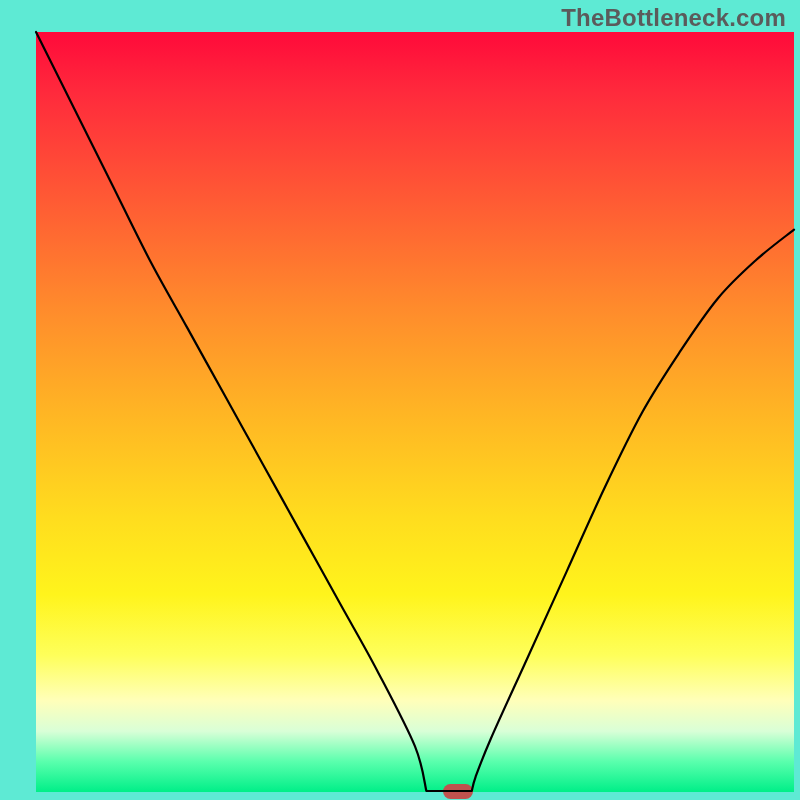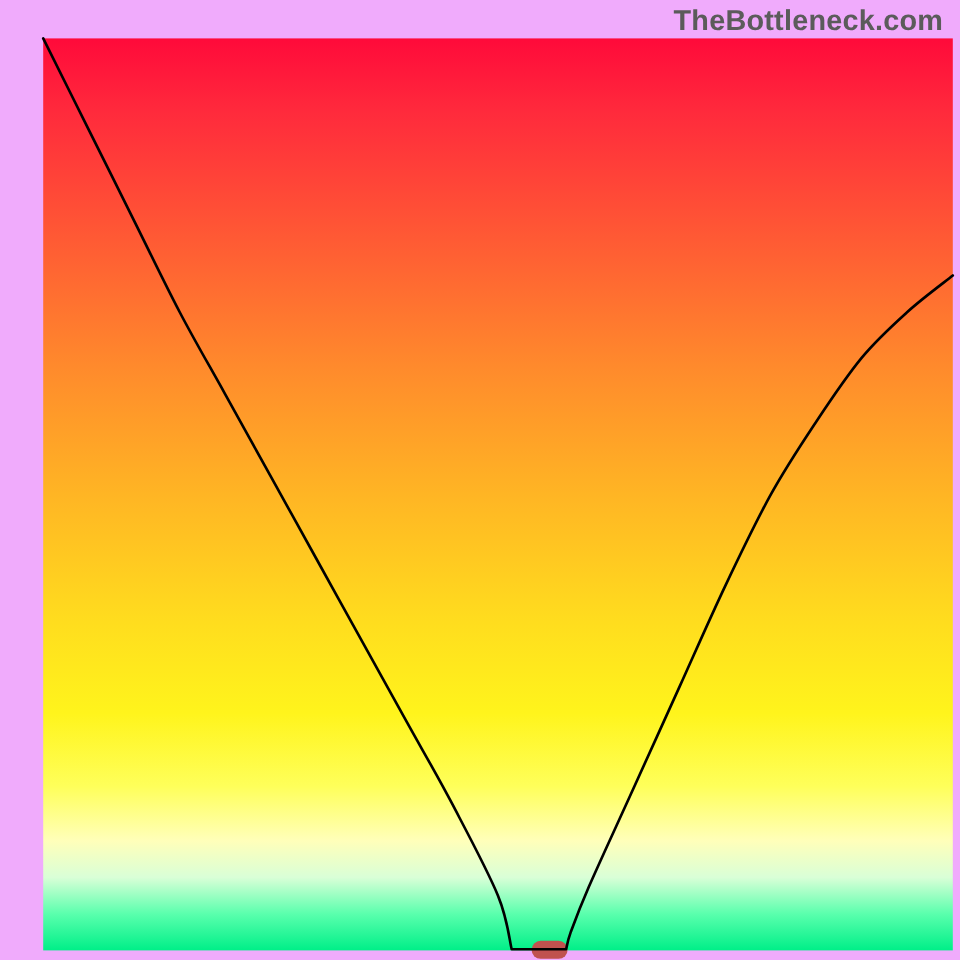--- a/index.html
+++ b/index.html
@@ -1,20 +1,20 @@
 <!DOCTYPE html>
 <html><head>
 <meta charset="utf-8">
 <style>
   * { margin: 0; padding: 0; box-sizing: border-box; }
   html, body { width: 800px; height: 800px; overflow: hidden; }
   .outer {
     width: 800px;
     height: 800px;
-    background: #f0abfc;
+    background: #5eead4;
     position: relative;
   }
   .watermark {
     position: absolute;
     top: 4px;
     right: 14px;
     font-family: Arial, Helvetica, sans-serif;
     font-size: 24px;
     font-weight: bold;
     color: #5b5b5b;

